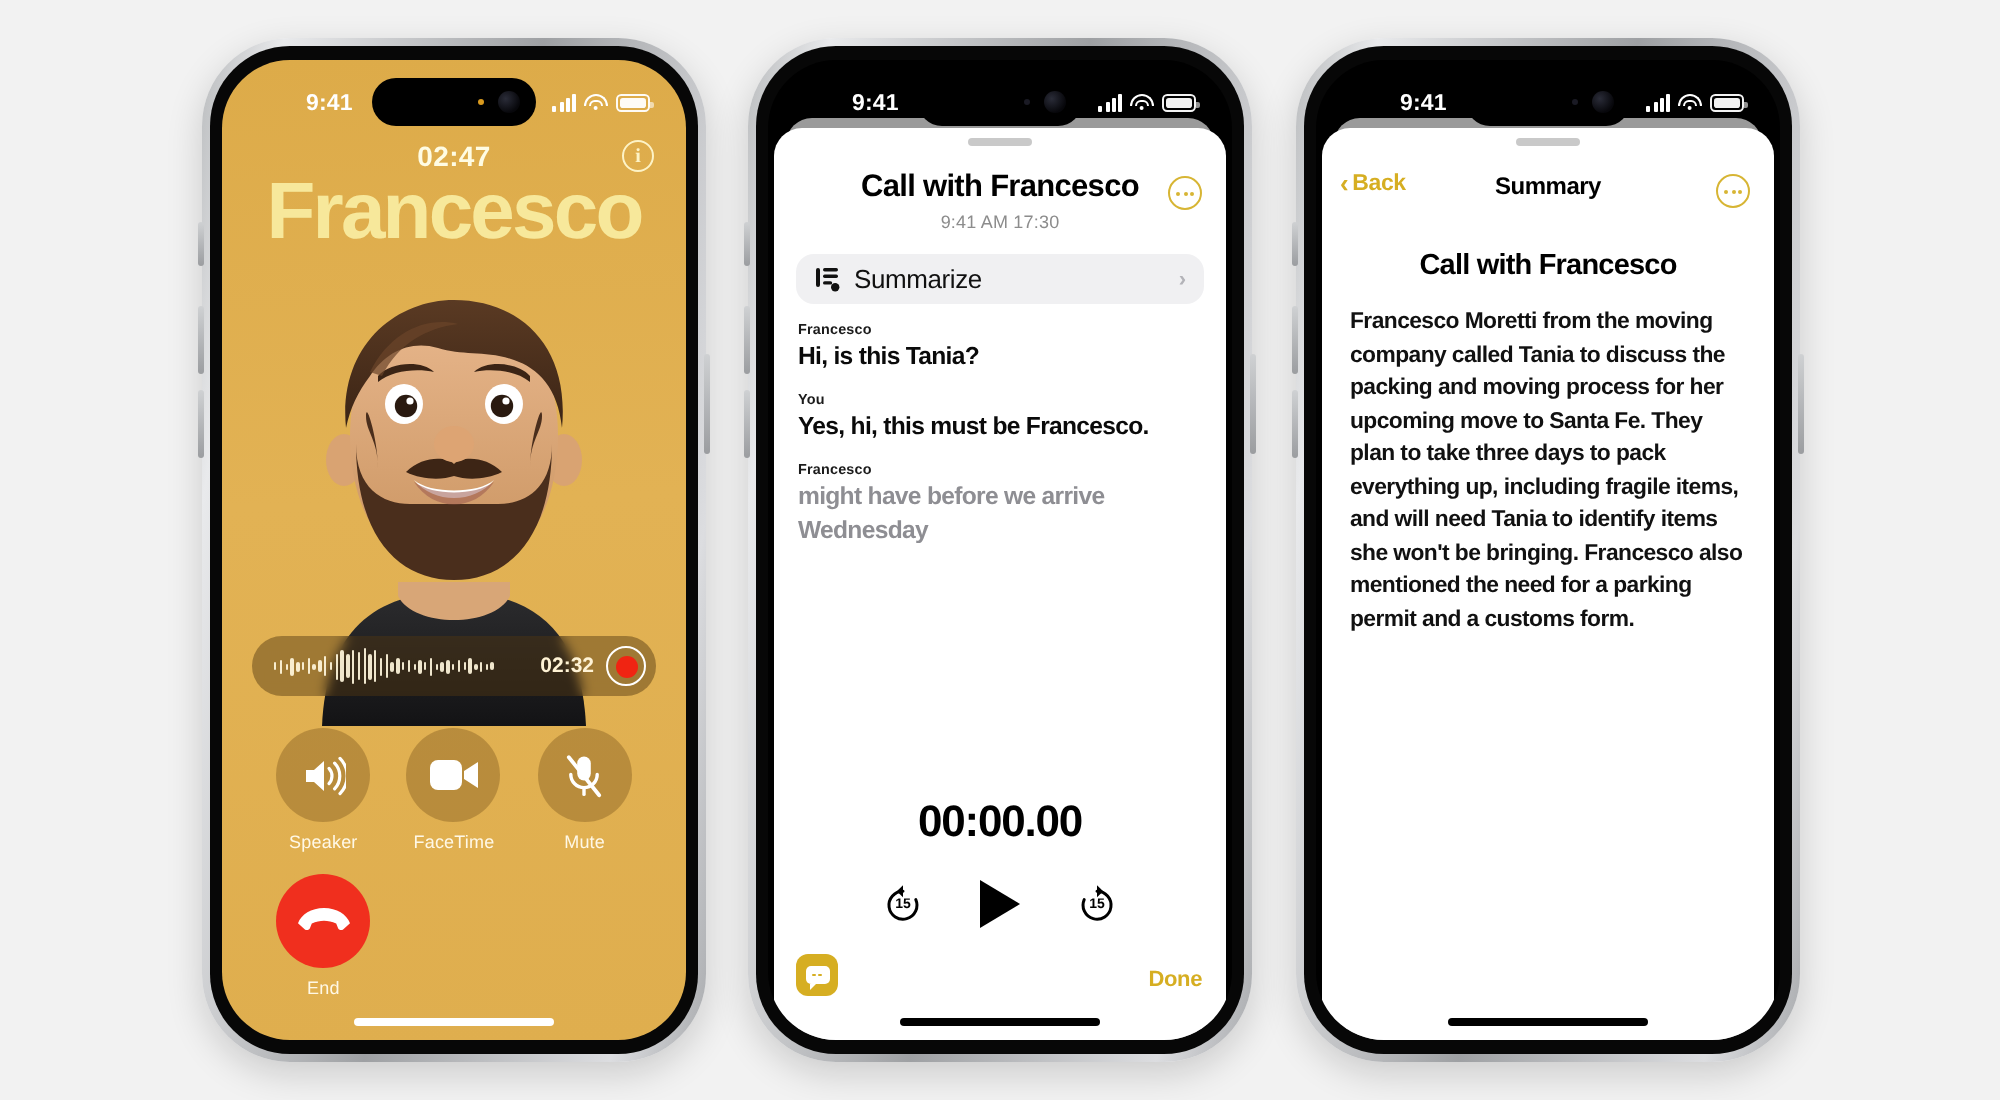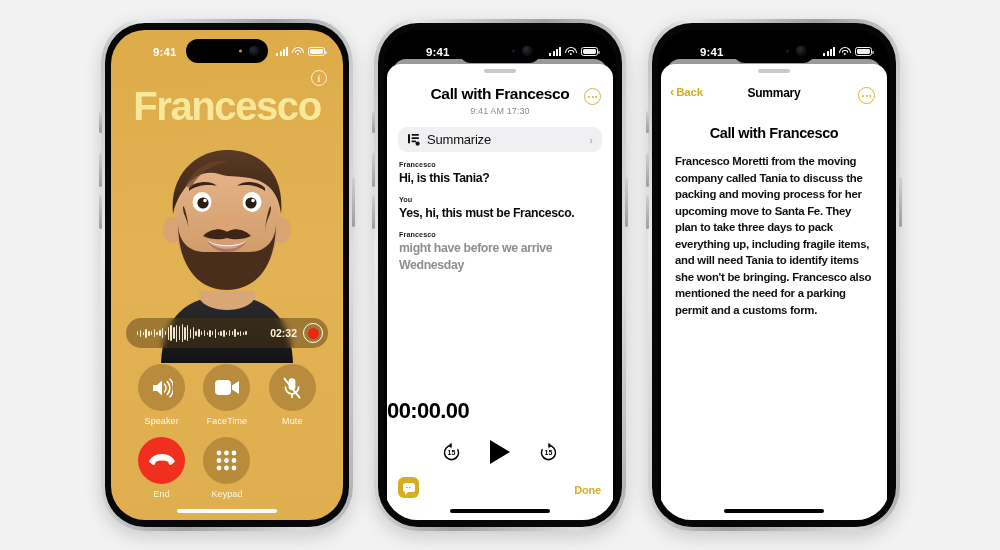--- a/index.html
+++ b/index.html
@@ -143,21 +143,21 @@
     display:flex; align-items:center; padding:0 9px; gap:7px; }
   .summarize .lbl { flex:1; font-size:13px; color:#111; letter-spacing:-.2px; }
   .chev { color:#b3b3b8; font-size:11px; font-weight:600; }
 
   .transcript { padding:8px 12px 0; }
   .spk { font-size:7.2px; font-weight:700; color:#1b1b1b; letter-spacing:.1px; margin-bottom:1px;}
   .line { font-size:12.3px; font-weight:600; color:#0a0a0a; line-height:1.32;
           letter-spacing:-.35px; margin-bottom:9px; }
   .line.fade { color:#8e8e93; }
 
-  .player { position:absolute; left:0; right:0; bottom:56px; text-align:left; }
+  .player { position:absolute; left:0; right:0; bottom:56px; text-align:center; }
   .player .clock { font-size:22px; font-weight:700; color:#000; letter-spacing:-.6px; }
   .player .row { display:flex; align-items:center; justify-content:center; gap:28px; margin-top:16px; }
   .skip { position:relative; width:21px; height:21px; color:#000; }
   .skip svg { width:21px; height:21px; display:block; }
   .skip .n { position:absolute; inset:0; display:flex; align-items:center; justify-content:center;
              font-size:7px; font-weight:700; padding-top:1.5px; }
   .play-tri { width:0;height:0; border-left:20px solid #000;
               border-top:12px solid transparent; border-bottom:12px solid transparent; }
 
   .chat-fab { position:absolute; left:11px; bottom:22px; width:21px;height:21px;
@@ -214,20 +214,21 @@
                 <span></span>
                 <span></span>
                 <span></span>
               </div>
             <div class="batt">
                 <i></i>
               </div>
           </div>
         </div>
 
+        <div class="call-timer">02:47</div>
         <div class="call-name">Francesco</div>
         <div class="info-btn">i</div>
 
         <svg class="memoji" viewBox="0 0 176 215">
           <defs>
             <linearGradient id="skin" x1="0" y1="0" x2="0" y2="1">
               <stop offset="0" stop-color="#e8b78d"></stop>
                 <stop offset="1" stop-color="#c9935f"></stop>
             </linearGradient>
             <linearGradient id="hair" x1="0" y1="0" x2="0" y2="1">
@@ -361,36 +362,20 @@
 
           <div class="ctrl end">
             <div class="circ">
               <svg width="26" height="13" viewBox="0 0 26 13" fill="#fff">
                 <path d="M13 0C6.6 0 1.6 3.3 0 7.6l3.3 3c.9.8 2.3.5 2.7-.6l.9-2.3C9 6.8 11 6.4 13 6.4s4 .4 6.1 1.3l.9 2.3c.4 1.1 1.8 1.4 2.7.6l3.3-3C24.4 3.3 19.4 0 13 0z"></path>
               </svg>
             </div>
             <div class="lab">End</div>
           </div>
 
-          <div class="ctrl">
-            <div class="circ">
-              <svg width="21" height="21" viewBox="0 0 21 21" fill="#fff">
-                <circle cx="3" cy="3" r="2.4"></circle>
-                  <circle cx="10.5" cy="3" r="2.4"></circle>
-                  <circle cx="18" cy="3" r="2.4"></circle>
-                <circle cx="3" cy="10.5" r="2.4"></circle>
-                  <circle cx="10.5" cy="10.5" r="2.4"></circle>
-                  <circle cx="18" cy="10.5" r="2.4"></circle>
-                <circle cx="3" cy="18" r="2.4"></circle>
-                  <circle cx="10.5" cy="18" r="2.4"></circle>
-                  <circle cx="18" cy="18" r="2.4"></circle>
-              </svg>
-            </div>
-            <div class="lab">Keypad</div>
-          </div>
         </div>
 
         <div class="home-ind" style="background:#fff"></div>
       </div>
     </div>
   </div>
 
   <div class="phone" id="phone2">
     <div class="btn-side btn-left" style="top:92px;height:22px"></div>
     <div class="btn-side btn-left" style="top:134px;height:34px"></div>

